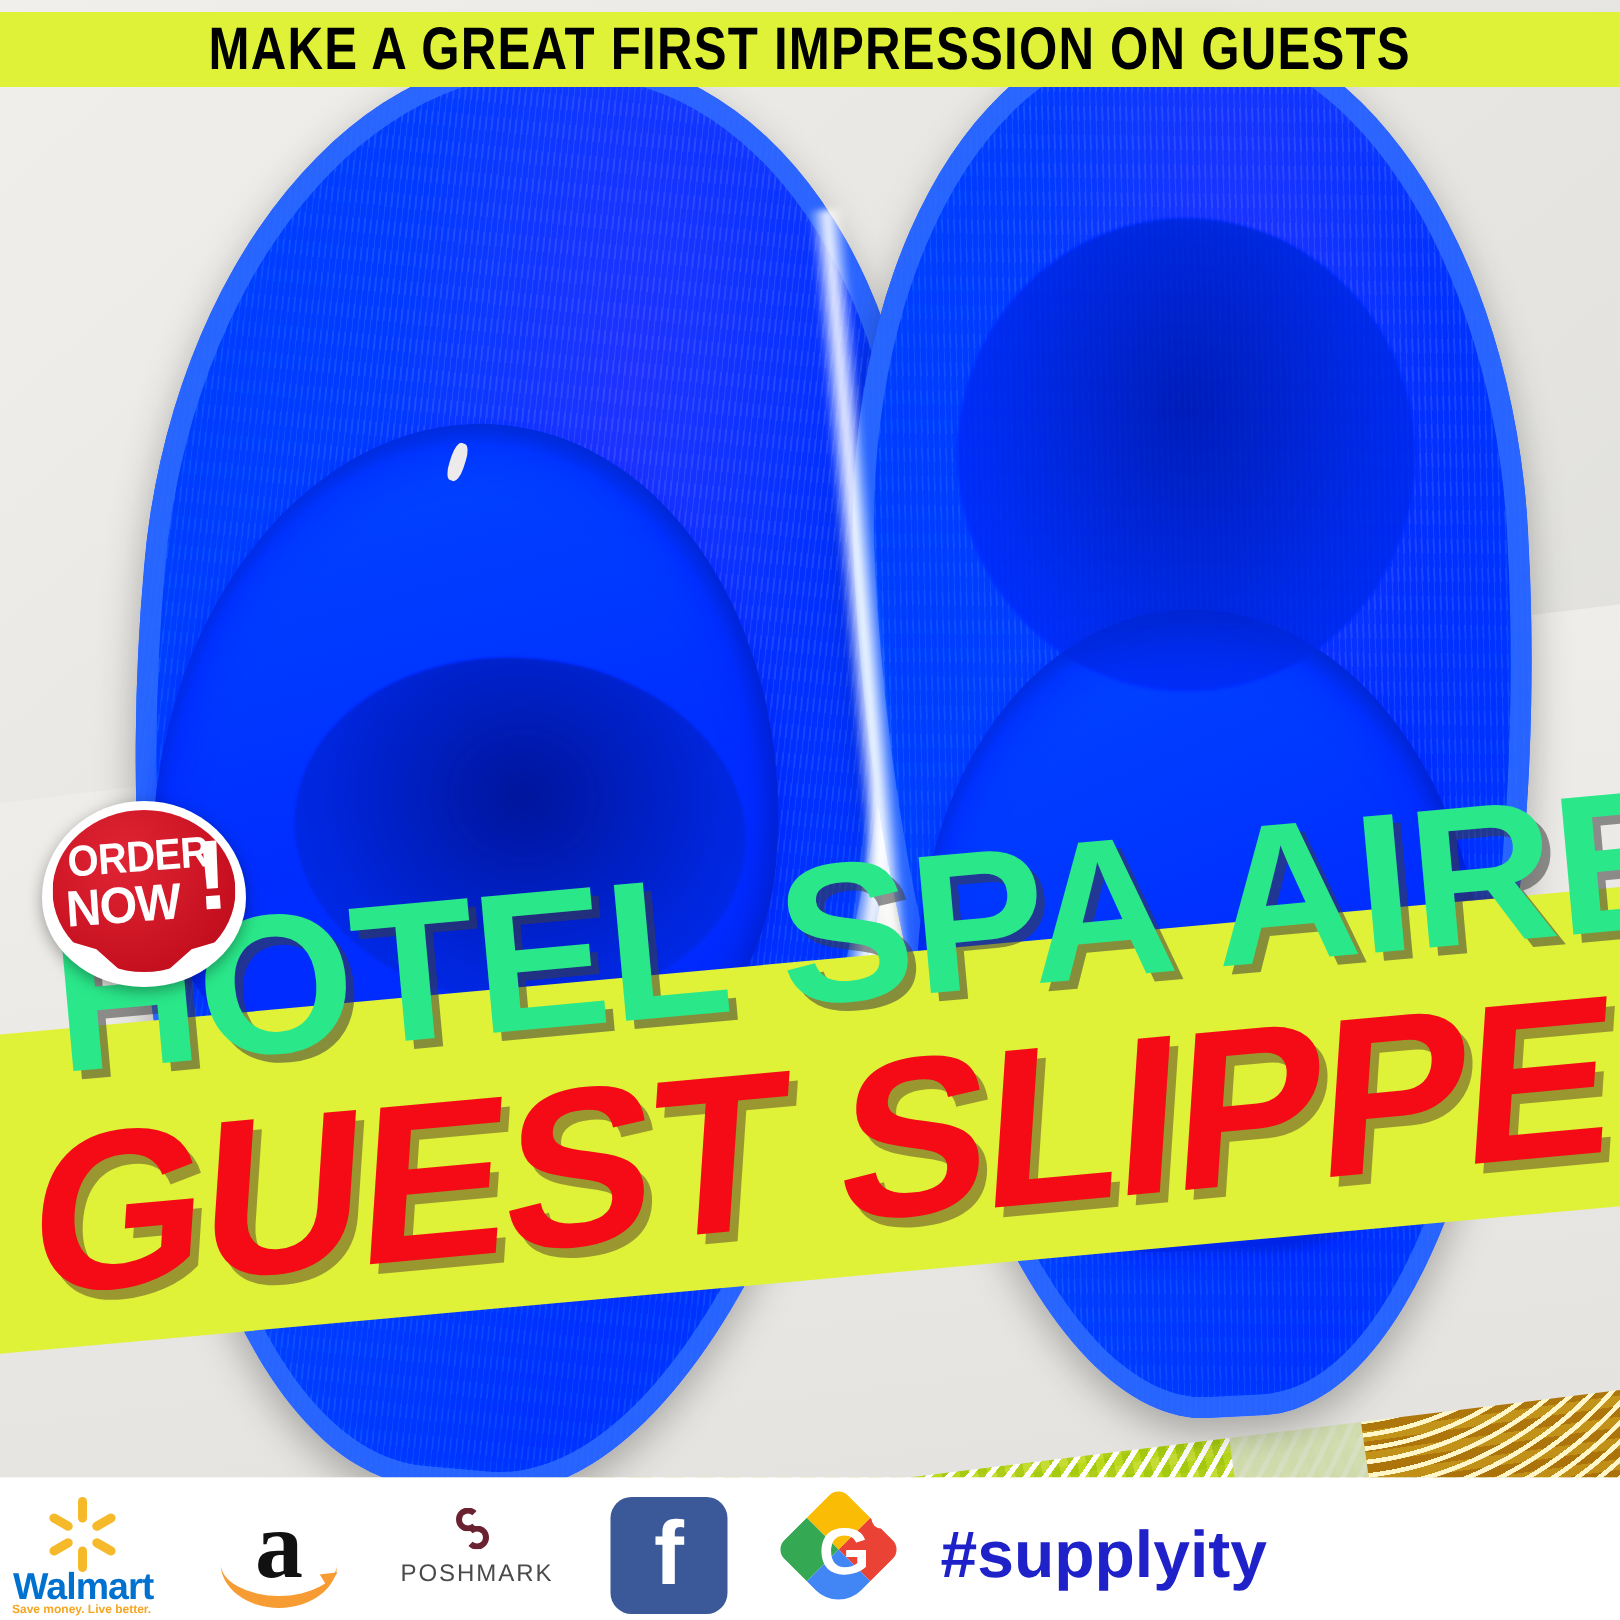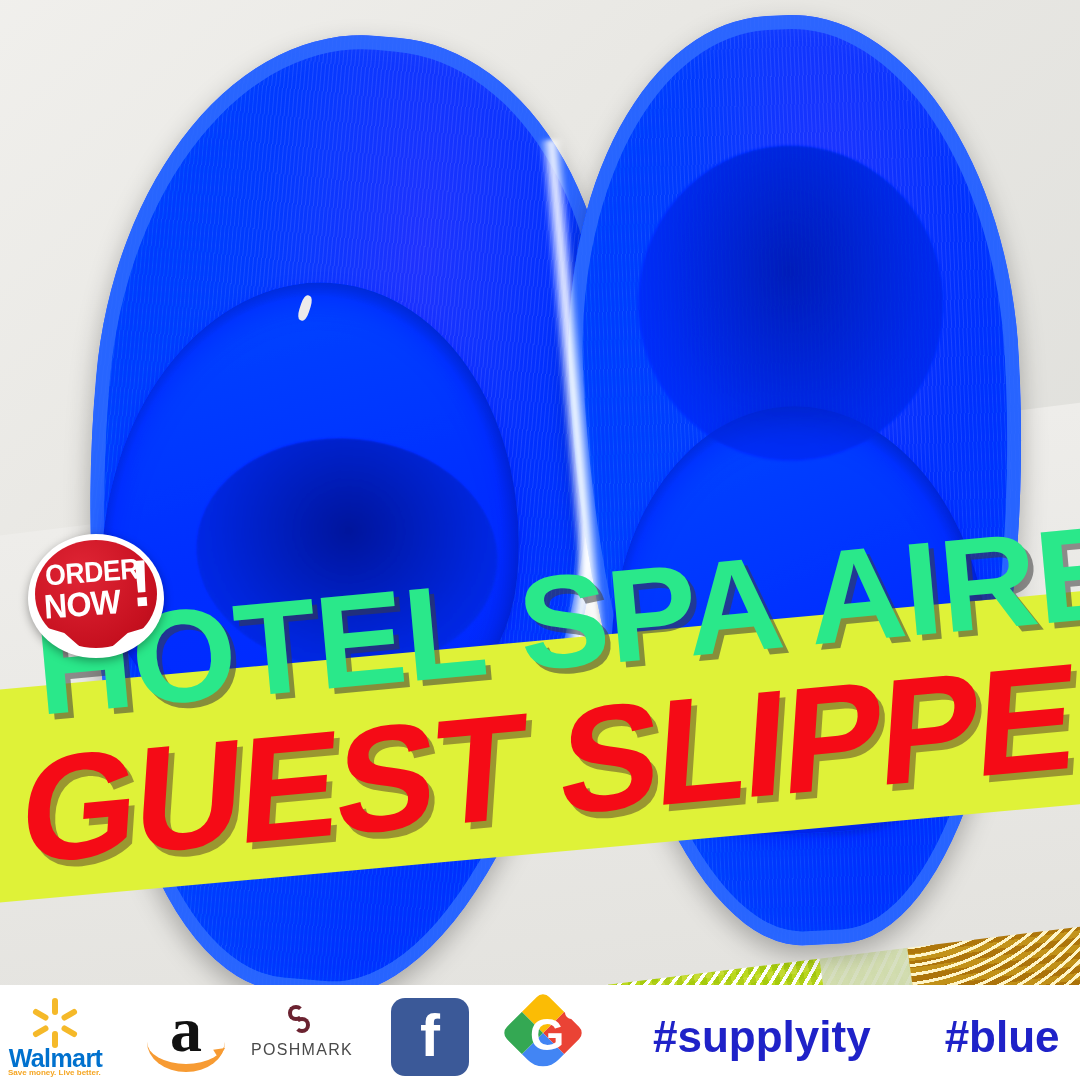--- a/index.html
+++ b/index.html
@@ -189,21 +189,21 @@
   .az-tip{position:absolute;right:1px;top:44px;width:0;height:0;border-left:11px solid #f79b33;border-top:5px solid transparent;border-bottom:5px solid transparent;transform:rotate(-32deg);}
 
   
   #logo-ebay{width:86px;height:86px;margin-left:14px;}
   .eb-ring{position:absolute;inset:2px;border:4px solid #2e72d2;border-radius:50%;background:#fff;}
   .eb-word{position:absolute;left:0;top:29px;width:86px;text-align:center;font-weight:700;font-size:30px;letter-spacing:-1px;}
   .eb-word i{font-style:normal;}
   .eb-e{color:#e53238;}.eb-b{color:#0064d2;}.eb-a{color:#f5af02;}.eb-y{color:#86b817;}
 
   
-  #logo-poshmark{width:100px;height:64px;}
+  #logo-poshmark{width:100px;height:64px;margin-left:16px;}
   .pm-mark{position:absolute;left:50%;top:0;transform:translateX(-50%);width:26px;height:32px;}
   .pm-c1,.pm-c2{position:absolute;width:16px;height:16px;border:4px solid #6b2230;border-radius:50%;}
   .pm-c1{left:0;top:0;border-right-color:transparent;}
   .pm-c2{left:6px;top:12px;border-left-color:transparent;}
   .pm-word{position:absolute;left:0;top:36px;width:100px;text-align:center;color:#4a4a4a;font-size:16px;letter-spacing:1.3px;}
 
   
   #logo-facebook{width:78px;height:78px;margin-left:16px;}
   .fb-sq{position:absolute;inset:0;background:#3b5998;border-radius:14px;}
   .fb-f{position:absolute;left:0;top:3px;width:78px;text-align:center;color:#fff;font-weight:700;font-size:60px;font-family:"Liberation Sans",sans-serif;}
@@ -214,21 +214,21 @@
   .gg-q{position:absolute;width:50%;height:50%;}
   .gg-q.r{left:50%;top:0;background:#ea4335;}
   .gg-q.b{left:50%;top:50%;background:#4285f4;}
   .gg-q.y{left:0;top:0;background:#fbbc05;}
   .gg-q.g{left:0;top:50%;background:#34a853;}
   .gg-dot{position:absolute;right:9px;top:9px;width:13px;height:13px;background:#fff;border-radius:50%;}
   .gg-g{position:absolute;left:0;top:16px;width:80px;text-align:center;color:#fff;font-weight:700;font-size:44px;line-height:1;font-family:"Liberation Sans",sans-serif;}
 
   
   .hashtag{color:#1f22c8;font-weight:700;font-size:44px;white-space:nowrap;}
-  #hashtag-1{margin-left:42px;}
+  #hashtag-1{}
   #hashtag-2{margin-left:50px;}
 </style>
 </head>
 <body>
 
 <div class="stage">
 
   <div class="photo">
     <div class="mat-tl"></div>
     <div class="floor"></div>
@@ -249,20 +249,23 @@
       <div class="sl-sole"></div>
       <div class="sl-rim"></div>
       <div class="sl-vamp"></div>
       <div class="sl-open"></div>
       <div class="sl-hl"></div>
     </div>
 
     <div class="tiny-fleck"></div>
   </div>
 
+  <div class="top-banner">
+    <span>MAKE A GREAT FIRST IMPRESSION ON GUESTS</span>
+  </div>
 
   <div id="order-now-badge">
     <div class="badge-shape"></div>
     <div class="badge-inner"></div>
     <div class="badge-txt">
       <div class="badge-order">ORDER</div>
       <div class="badge-now">NOW</div>
       <div class="badge-bang">!</div>
     </div>
   </div>
@@ -311,16 +314,15 @@
         <div class="gg-q r"></div>
           <div class="gg-q b"></div>
         <div class="gg-q y"></div>
           <div class="gg-q g"></div>
       </div>
       <div class="gg-dot"></div>
       <div class="gg-g">G</div>
     </div>
 
     <div class="hashtag" id="hashtag-1">#supplyity</div>
-    <div class="hashtag" id="hashtag-2">#blue</div>
 
   </div>
 </div>
 
 </body></html>

